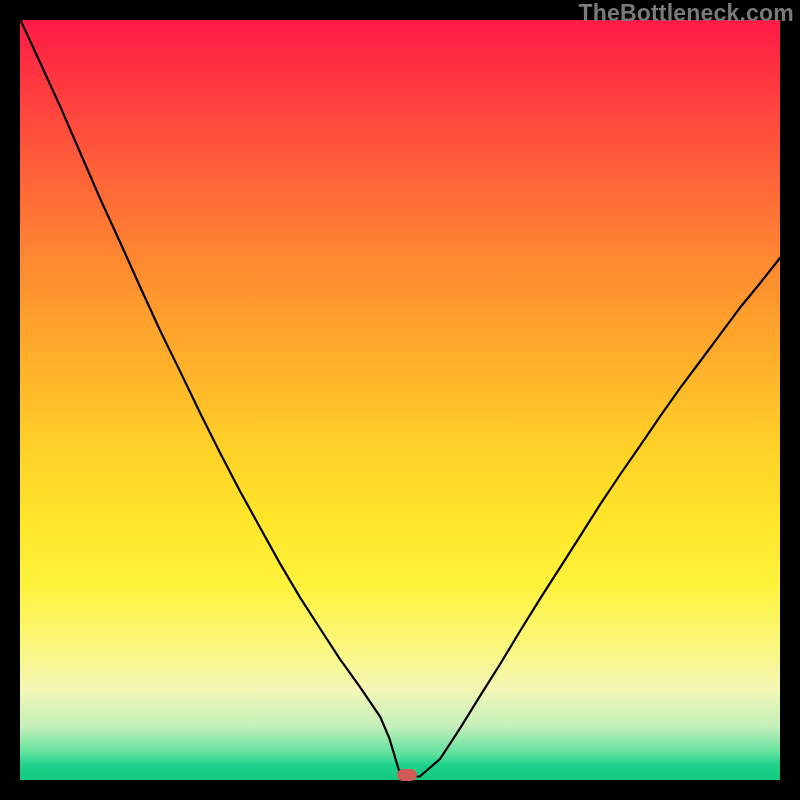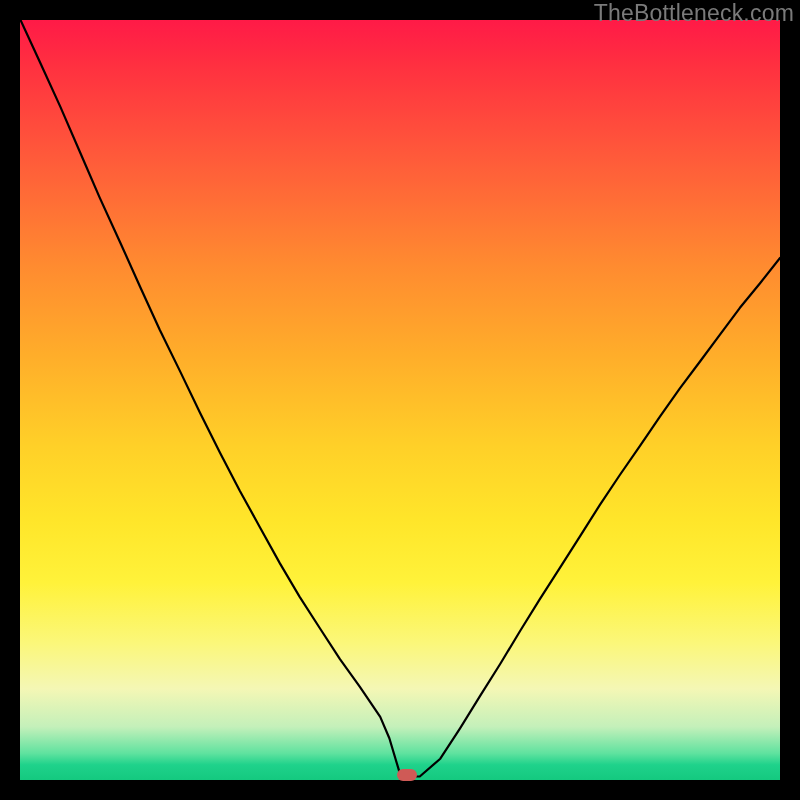--- a/index.html
+++ b/index.html
@@ -43,21 +43,21 @@
       #14c97f 100%
     );
   }
   .watermark {
     position: absolute;
     top: 0px;
     right: 6px;
     color: #7a7a7a;
     font-size: 23px;
     letter-spacing: 0.2px;
-    font-weight: 400;
+    font-weight: 700;
     user-select: none;
   }
   svg.curve {
     position: absolute;
     left: 0;
     top: 0;
     width: 760px;
     height: 760px;
   }
   .marker {

